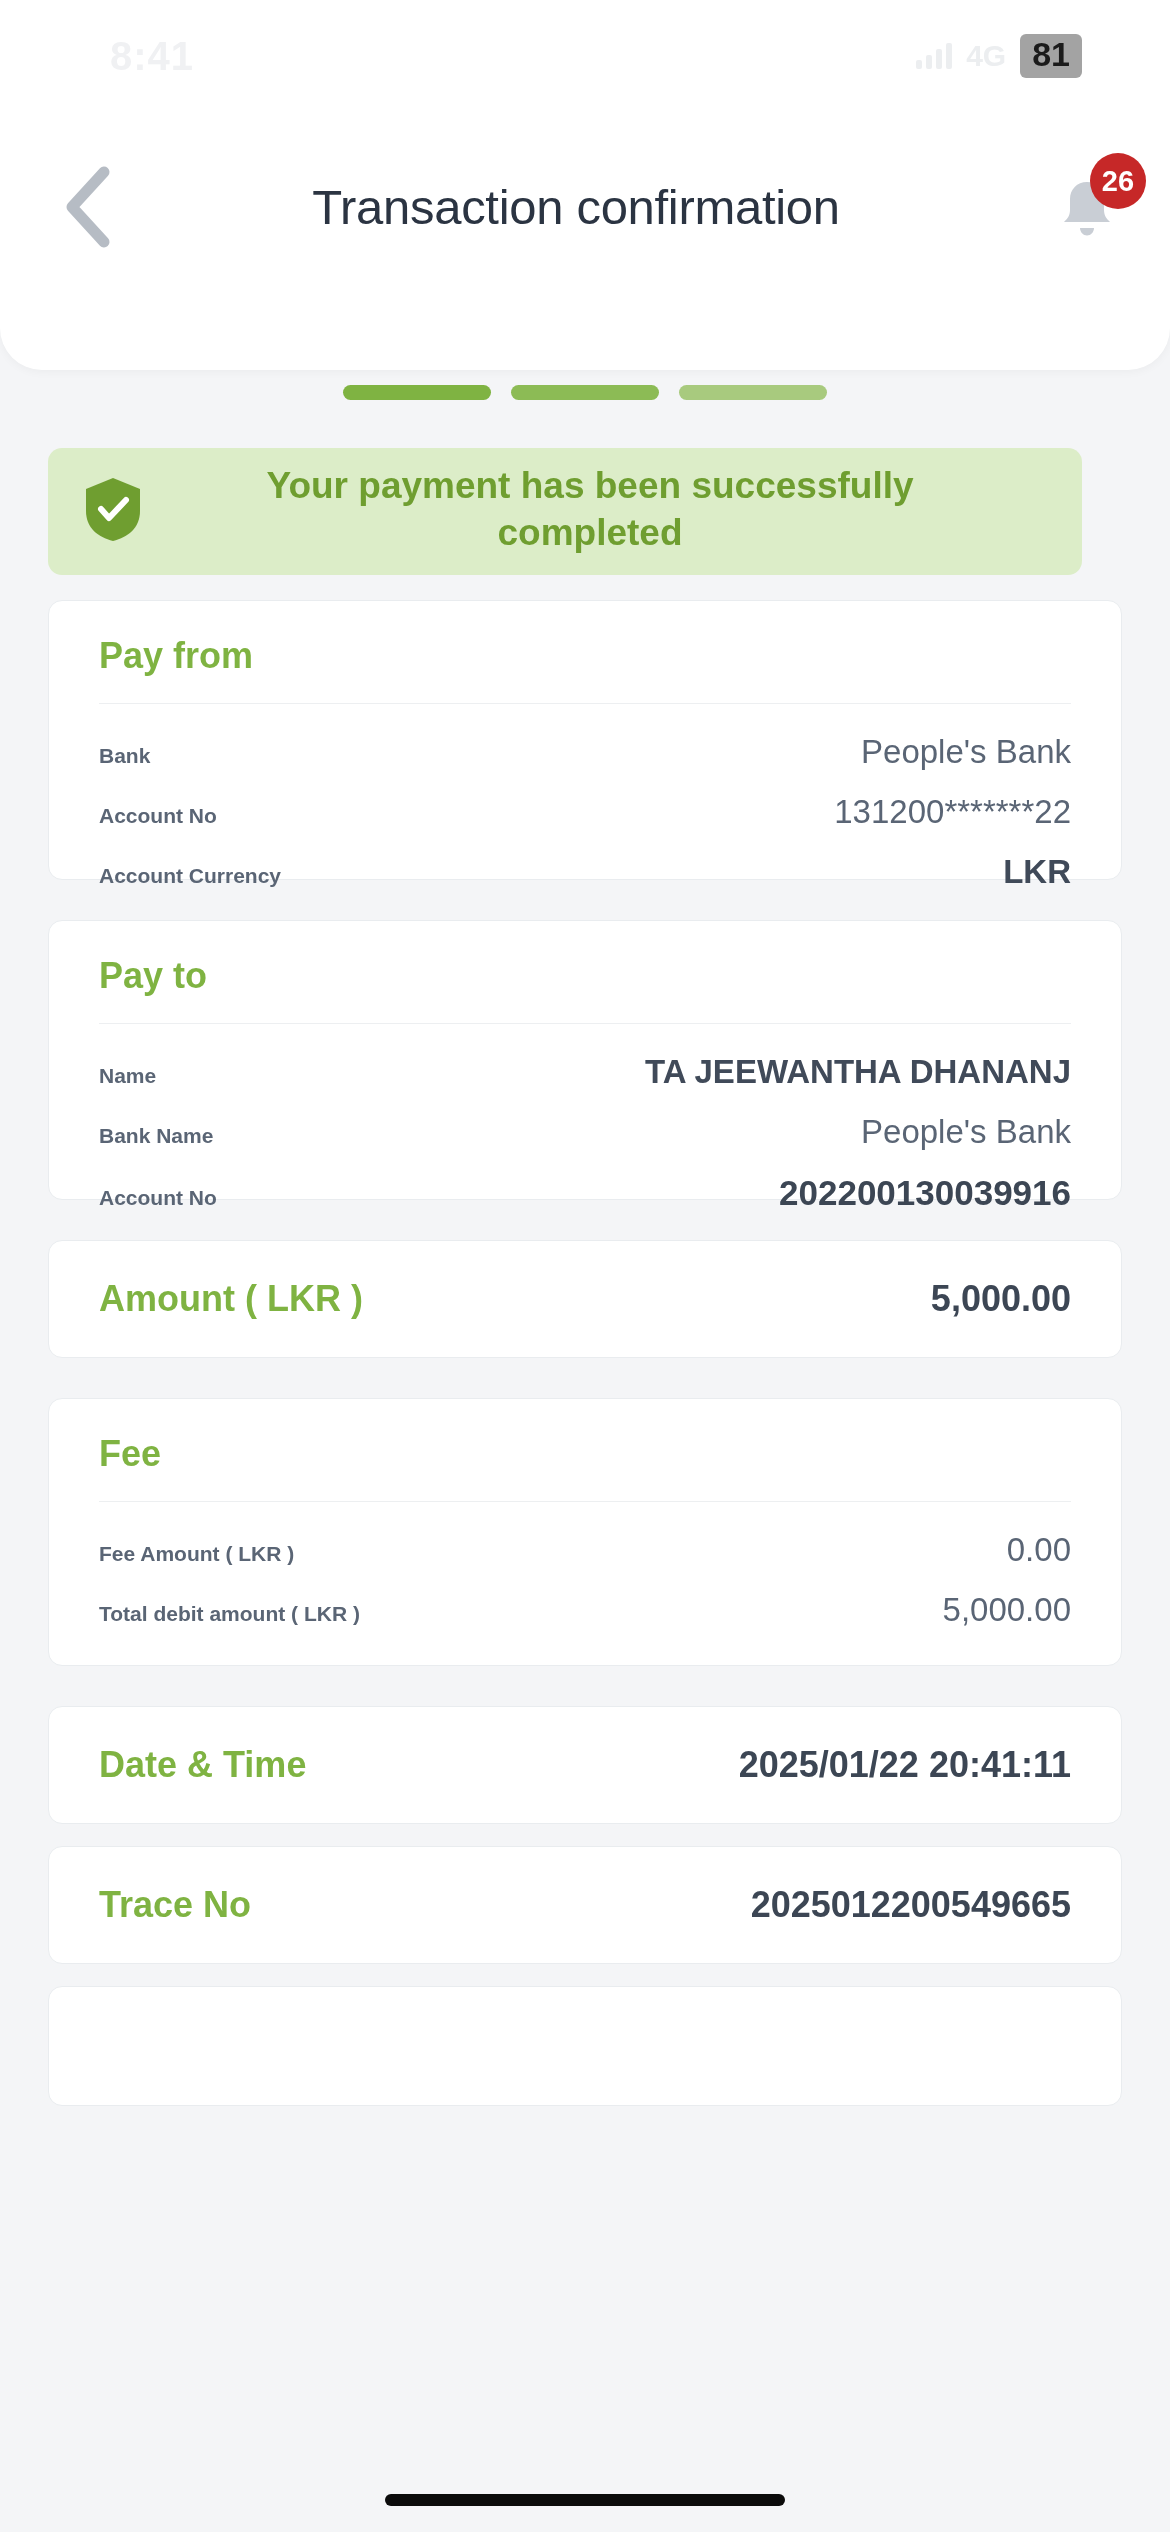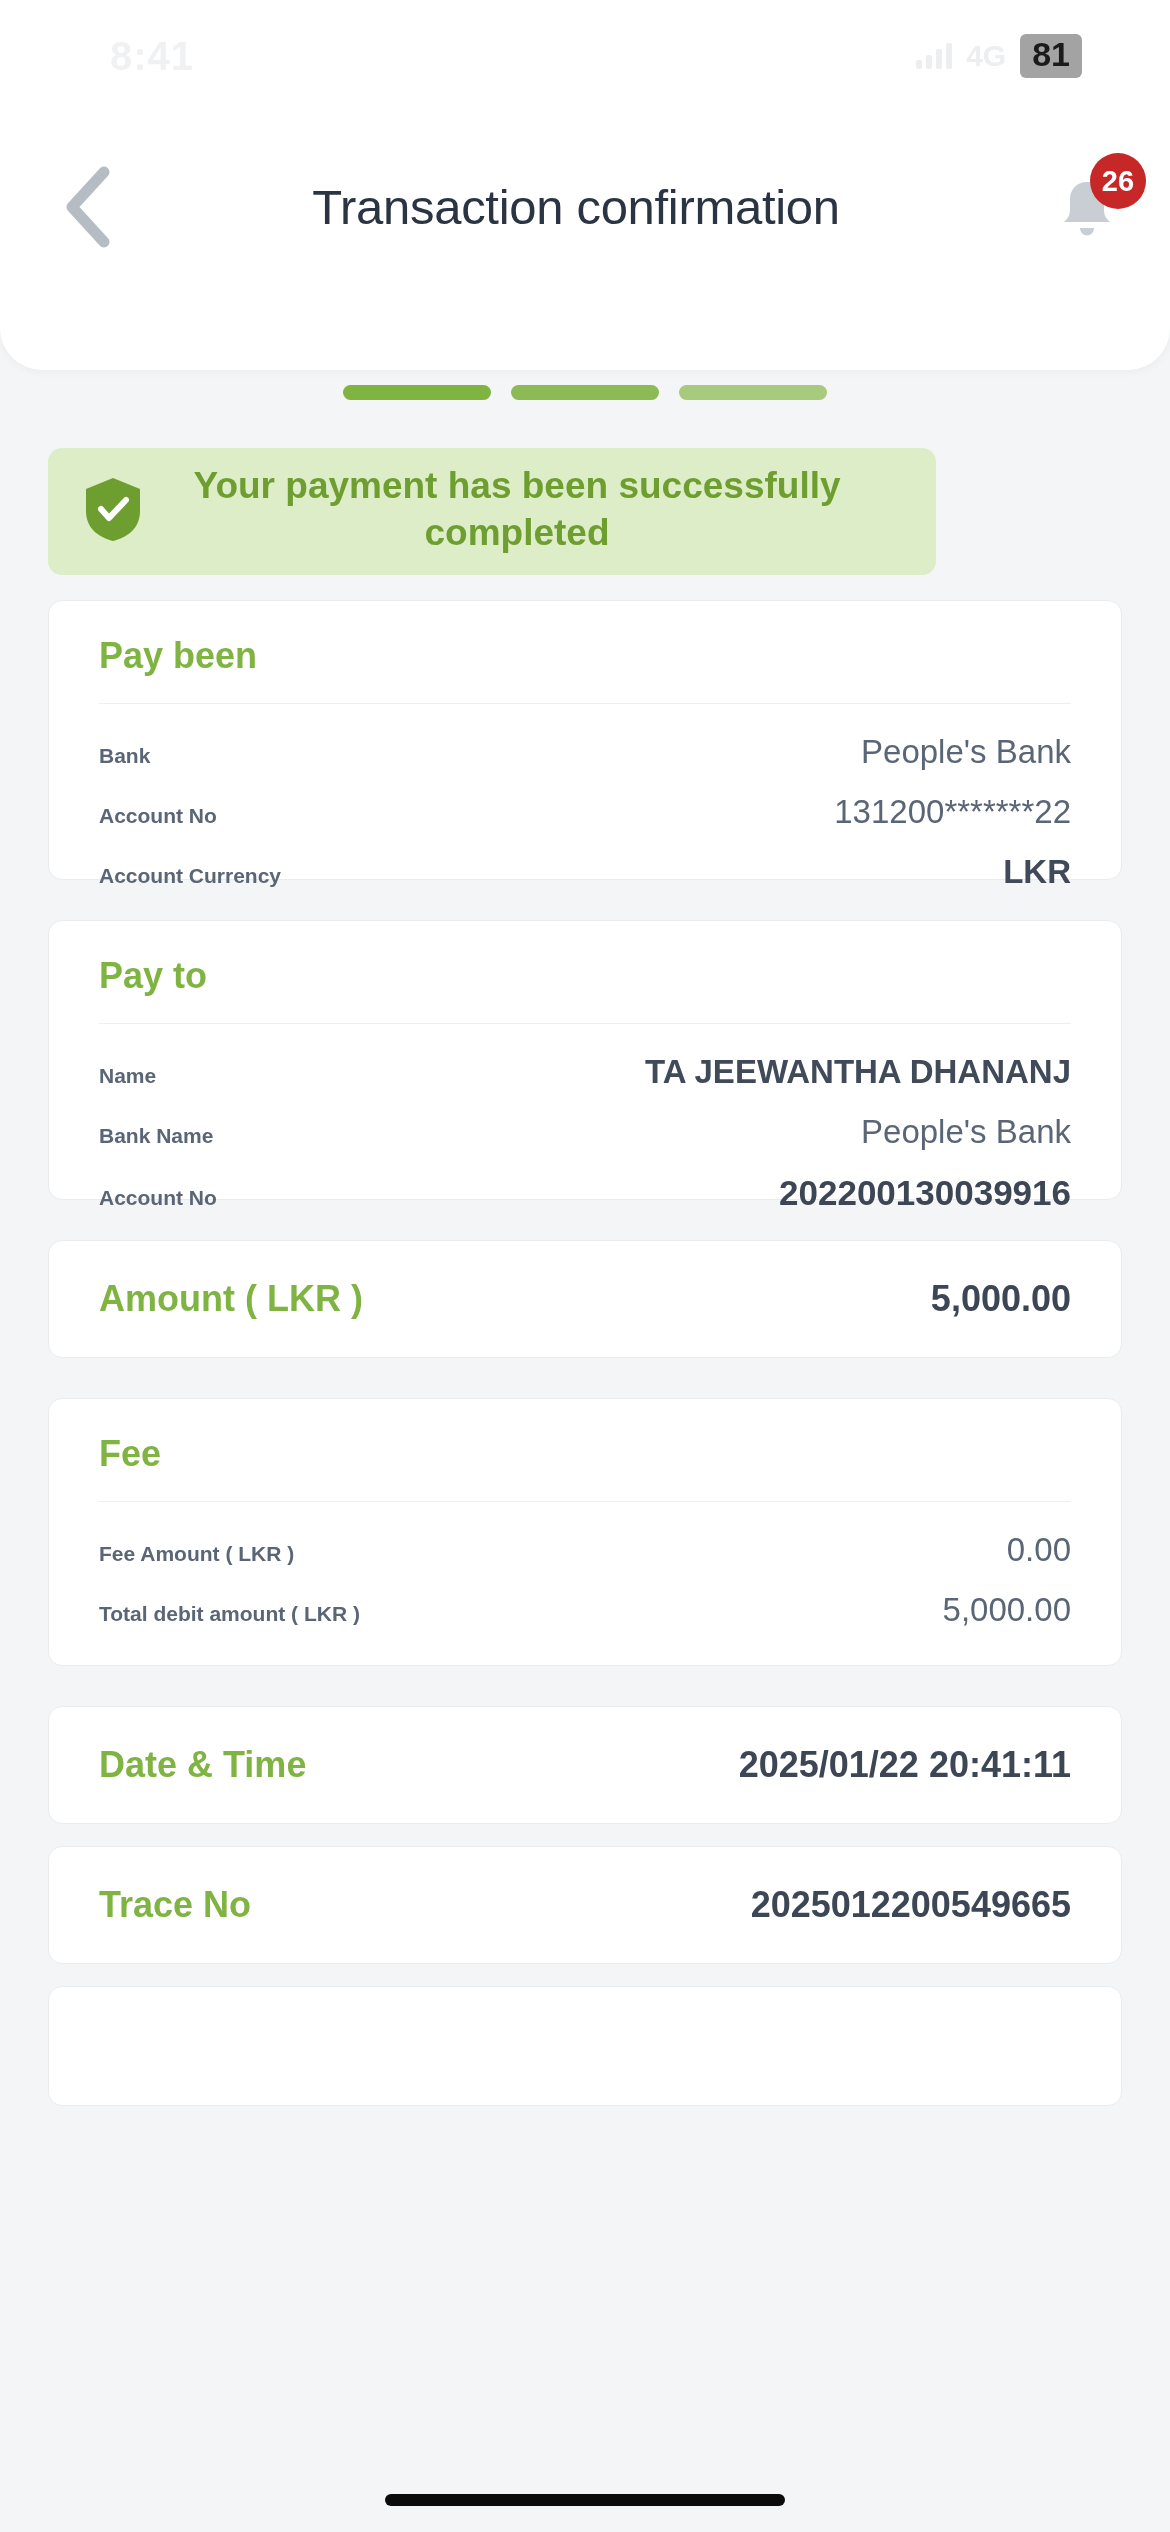--- a/index.html
+++ b/index.html
@@ -150,21 +150,21 @@
   }
   .step.s1 { background: #7fb342; }
   .step.s2 { background: #8cbb55; }
   .step.s3 { background: #a8ca7e; }
 
   
   .success {
     position: absolute;
     top: 448px;
     left: 48px;
-    width: 888px;
+    width: 1034px;
     min-height: 118px;
     background: #dcedc8;
     border-radius: 14px;
     display: flex;
     align-items: center;
     padding: 14px 34px 18px 34px;
     gap: 28px;
   }
   .success-text {
     flex: 1;
@@ -299,21 +299,21 @@
 
   <div class="success">
     <svg width="62" height="68" viewBox="0 0 62 68">
       <path d="M31 3 L58 14 v22 c0 17-12 26-27 30 C16 62 4 53 4 36 V14 Z" fill="#6f9e30"></path>
       <polyline points="19,34 27,43 44,25" fill="none" stroke="#ffffff" stroke-width="6" stroke-linecap="round" stroke-linejoin="round"></polyline>
     </svg>
     <div class="success-text">Your payment has been successfully completed</div>
   </div>
 
   <div class="card" id="card-payfrom">
-    <div class="card-title">Pay been</div>
+    <div class="card-title">Pay from</div>
     <div class="divider"></div>
     <div class="rows">
       <div class="row">
         <span class="k">Bank</span>
         <span class="v">People's Bank</span>
       </div>
       <div class="row">
         <span class="k">Account No</span>
         <span class="v">131200*******22</span>
       </div>

